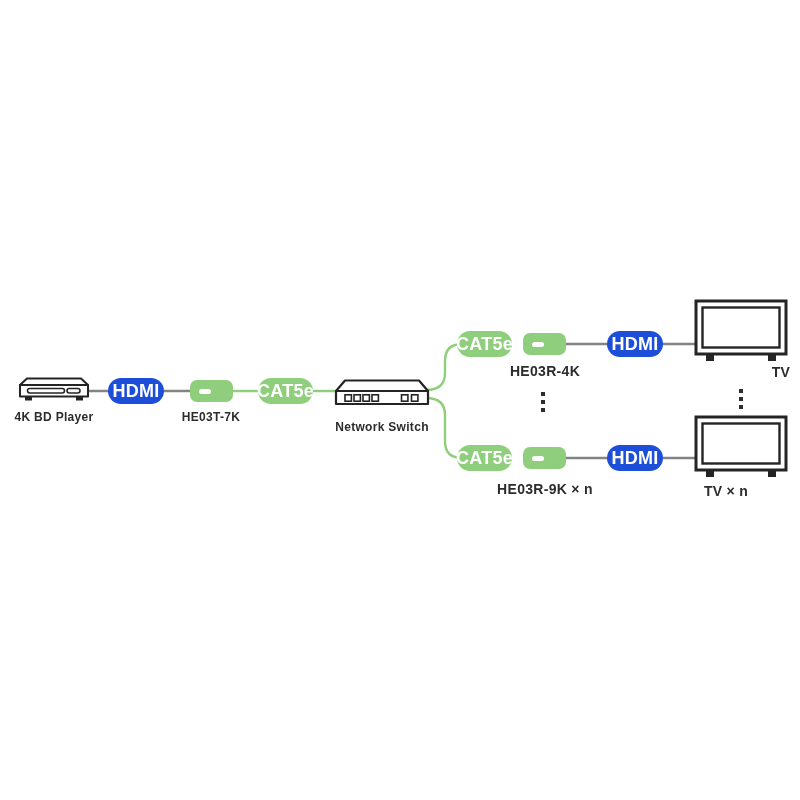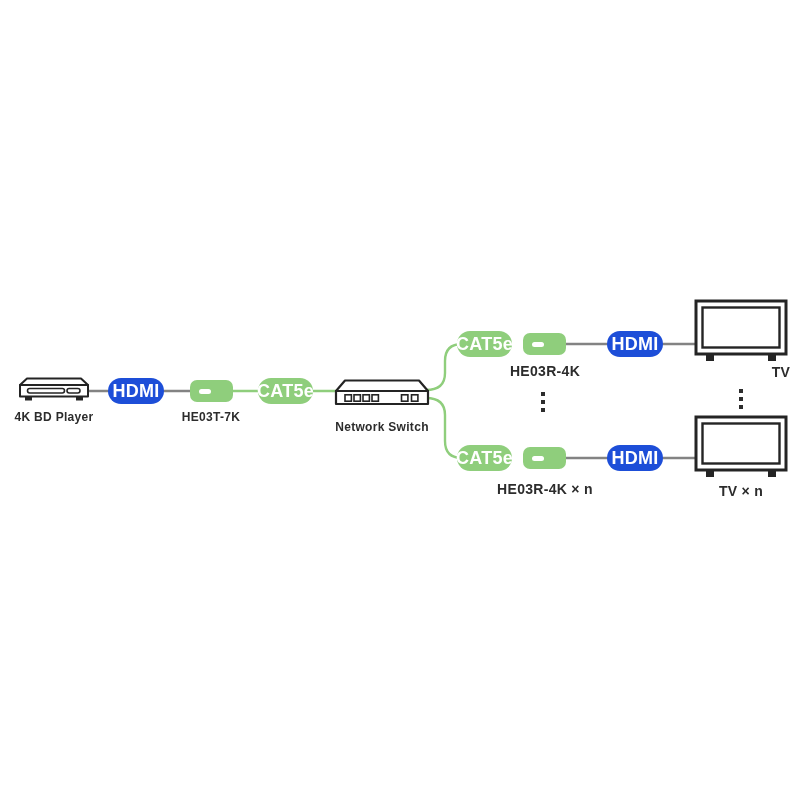--- a/index.html
+++ b/index.html
@@ -105,23 +105,23 @@
   <div class="dots" style="left:739px;top:389px">
     <i></i>
       <i></i>
       <i></i>
   </div>
 
   <div class="pill cat5e" style="left:457px;top:445px">CAT5e</div>
   <div class="extbox" style="left:523px;top:447px">
     <span class="dash"></span>
   </div>
-  <div class="lbl small" style="left:478px;top:481px;width:134px">HE03R-4K × n</div>
+  <div class="lbl small" style="left:478px;top:481px;width:134px">HE03R-9K × n</div>
   <div class="pill hdmi" style="left:607px;top:445px">HDMI</div>
   <svg class="devicon" style="left:694px;top:415px" width="94" height="64" viewBox="0 0 94 64">
     <rect x="2" y="2" width="90" height="53" fill="#ffffff" stroke="#242424" stroke-width="3"></rect>
     <rect x="8.5" y="8.5" width="77" height="40" fill="#ffffff" stroke="#242424" stroke-width="2.4"></rect>
     <rect x="12" y="55" width="8" height="7" fill="#242424"></rect>
     <rect x="74" y="55" width="8" height="7" fill="#242424"></rect>
   </svg>
-  <div class="lbl small" style="left:694px;top:483px;width:94px">TV × n</div>
+  <div class="lbl small" style="left:679px;top:483px;width:94px">TV × n</div>
 
 </div>
 
 </body></html>

